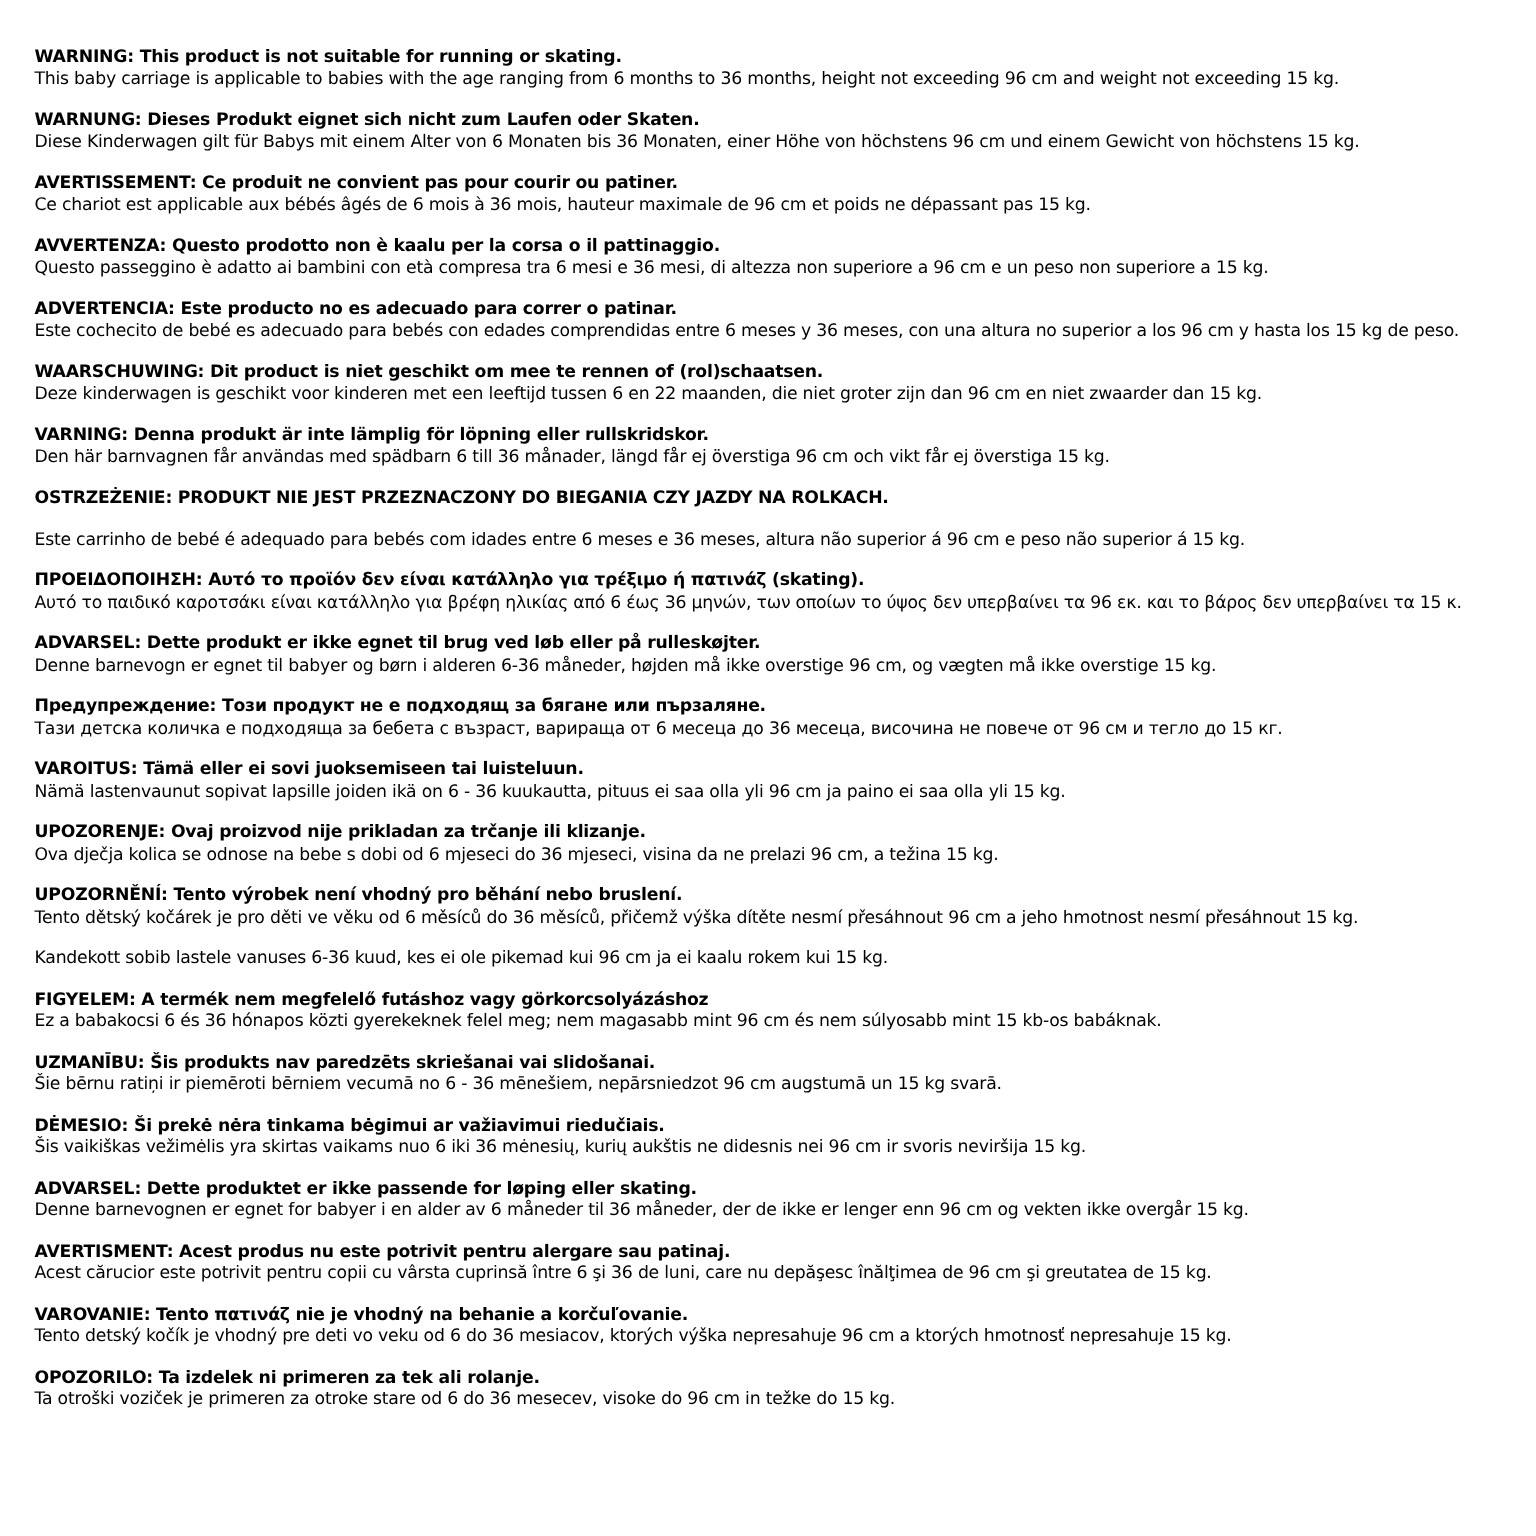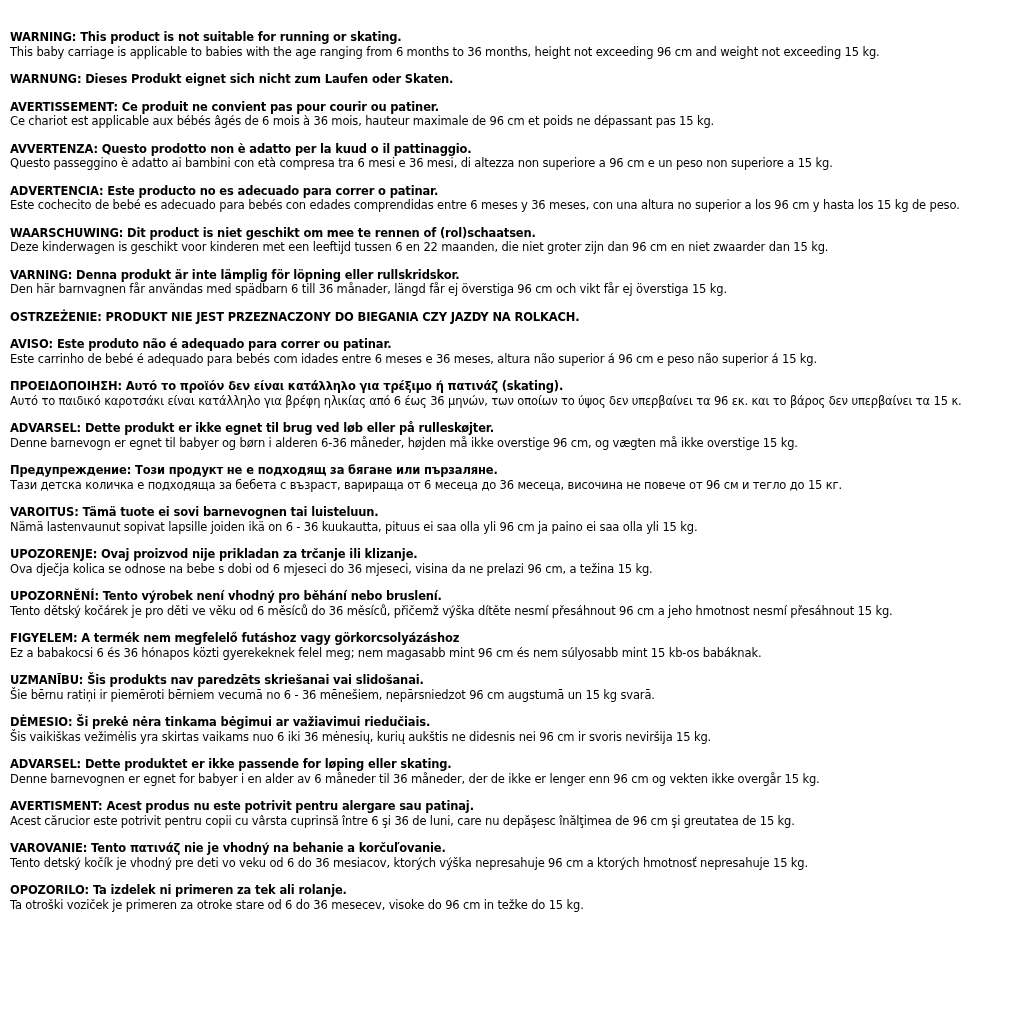--- a/index.html
+++ b/index.html
@@ -11,21 +11,21 @@
     width: 1024px;
     height: 1024px;
     font-family: "DejaVu Sans", sans-serif;
     color: #000000;
     overflow: hidden;
   }
   .page {
     width: 936px;
     height: 1024px;
     box-sizing: border-box;
-    padding: 30px 10px 10px 10px;
+    padding: 30px 10px 10px 23px;
   }
   .block {
     margin: 0 0 13px 0;
   }
   .line {
     font-size: 11.5px;
     line-height: 14.5px;
     white-space: nowrap;
     letter-spacing: 0px;
   }
@@ -44,73 +44,74 @@
 <body>
 
 <div class="page">
   <div id="blocks">
       <div class="block">
         <div class="line line-head tight">WARNING: This product is not suitable for running or skating.</div>
         <div class="line line-body tight">This baby carriage is applicable to babies with the age ranging from 6 months to 36 months, height not exceeding 96 cm and weight not exceeding 15 kg.</div>
       </div>
       <div class="block">
         <div class="line line-head tight">WARNUNG: Dieses Produkt eignet sich nicht zum Laufen oder Skaten.</div>
+        <div class="line line-body tight">Diese Kinderwagen gilt für Babys mit einem Alter von 6 Monaten bis 36 Monaten, einer Höhe von höchstens 96 cm und einem Gewicht von höchstens 15 kg.</div>
       </div>
       <div class="block">
         <div class="line line-head tight">AVERTISSEMENT: Ce produit ne convient pas pour courir ou patiner.</div>
         <div class="line line-body tight">Ce chariot est applicable aux bébés âgés de 6 mois à 36 mois, hauteur maximale de 96 cm et poids ne dépassant pas 15 kg.</div>
       </div>
       <div class="block">
-        <div class="line line-head tight">AVVERTENZA: Questo prodotto non è adatto per la kuud o il pattinaggio.</div>
+        <div class="line line-head tight">AVVERTENZA: Questo prodotto non è kaalu per la corsa o il pattinaggio.</div>
         <div class="line line-body tight">Questo passeggino è adatto ai bambini con età compresa tra 6 mesi e 36 mesi, di altezza non superiore a 96 cm e un peso non superiore a 15 kg.</div>
       </div>
       <div class="block">
         <div class="line line-head tight">ADVERTENCIA: Este producto no es adecuado para correr o patinar.</div>
         <div class="line line-body tight">Este cochecito de bebé es adecuado para bebés con edades comprendidas entre 6 meses y 36 meses, con una altura no superior a los 96 cm y hasta los 15 kg de peso.</div>
       </div>
       <div class="block">
         <div class="line line-head tight">WAARSCHUWING: Dit product is niet geschikt om mee te rennen of (rol)schaatsen.</div>
         <div class="line line-body tight">Deze kinderwagen is geschikt voor kinderen met een leeftijd tussen 6 en 22 maanden, die niet groter zijn dan 96 cm en niet zwaarder dan 15 kg.</div>
       </div>
       <div class="block">
         <div class="line line-head tight">VARNING: Denna produkt är inte lämplig för löpning eller rullskridskor.</div>
         <div class="line line-body tight">Den här barnvagnen får användas med spädbarn 6 till 36 månader, längd får ej överstiga 96 cm och vikt får ej överstiga 15 kg.</div>
       </div>
       <div class="block">
         <div class="line line-head tight">OSTRZEŻENIE: PRODUKT NIE JEST PRZEZNACZONY DO BIEGANIA CZY JAZDY NA ROLKACH.</div>
       </div>
       <div class="block">
-        <div class="line line-head tight">AVISO: Este produto não é adequado para correr ou patinar.</div>
         <div class="line line-body tight">Este carrinho de bebé é adequado para bebés com idades entre 6 meses e 36 meses, altura não superior á 96 cm e peso não superior á 15 kg.</div>
       </div>
       <div class="block">
         <div class="line line-head tight">ΠΡΟΕΙΔΟΠΟΙΗΣΗ: Αυτό το προϊόν δεν είναι κατάλληλο για τρέξιμο ή πατινάζ (skating).</div>
         <div class="line line-body tight">Αυτό το παιδικό καροτσάκι είναι κατάλληλο για βρέφη ηλικίας από 6 έως 36 μηνών, των οποίων το ύψος δεν υπερβαίνει τα 96 εκ. και το βάρος δεν υπερβαίνει τα 15 κ.</div>
       </div>
       <div class="block">
         <div class="line line-head tight">ADVARSEL: Dette produkt er ikke egnet til brug ved løb eller på rulleskøjter.</div>
         <div class="line line-body tight">Denne barnevogn er egnet til babyer og børn i alderen 6-36 måneder, højden må ikke overstige 96 cm, og vægten må ikke overstige 15 kg.</div>
       </div>
       <div class="block">
         <div class="line line-head tight">Предупреждение: Този продукт не е подходящ за бягане или пързаляне.</div>
         <div class="line line-body tight">Тази детска количка е подходяща за бебета с възраст, варираща от 6 месеца до 36 месеца, височина не повече от 96 см и тегло до 15 кг.</div>
       </div>
       <div class="block">
-        <div class="line line-head tight">VAROITUS: Tämä tuote ei sovi barnevognen tai luisteluun.</div>
+        <div class="line line-head tight">VAROITUS: Tämä eller ei sovi juoksemiseen tai luisteluun.</div>
         <div class="line line-body tight">Nämä lastenvaunut sopivat lapsille joiden ikä on 6 - 36 kuukautta, pituus ei saa olla yli 96 cm ja paino ei saa olla yli 15 kg.</div>
       </div>
       <div class="block">
         <div class="line line-head tight">UPOZORENJE: Ovaj proizvod nije prikladan za trčanje ili klizanje.</div>
         <div class="line line-body tight">Ova dječja kolica se odnose na bebe s dobi od 6 mjeseci do 36 mjeseci, visina da ne prelazi 96 cm, a težina 15 kg.</div>
       </div>
       <div class="block">
         <div class="line line-head tight">UPOZORNĚNÍ: Tento výrobek není vhodný pro běhání nebo bruslení.</div>
         <div class="line line-body tight">Tento dětský kočárek je pro děti ve věku od 6 měsíců do 36 měsíců, přičemž výška dítěte nesmí přesáhnout 96 cm a jeho hmotnost nesmí přesáhnout 15 kg.</div>
       </div>
       <div class="block">
+        <div class="line line-body tight">Kandekott sobib lastele vanuses 6-36 kuud, kes ei ole pikemad kui 96 cm ja ei kaalu rokem kui 15 kg.</div>
       </div>
       <div class="block">
         <div class="line line-head tight">FIGYELEM: A termék nem megfelelő futáshoz vagy görkorcsolyázáshoz</div>
         <div class="line line-body tight">Ez a babakocsi 6 és 36 hónapos közti gyerekeknek felel meg; nem magasabb mint 96 cm és nem súlyosabb mint 15 kb-os babáknak.</div>
       </div>
       <div class="block">
         <div class="line line-head tight">UZMANĪBU: Šis produkts nav paredzēts skriešanai vai slidošanai.</div>
         <div class="line line-body tight">Šie bērnu ratiņi ir piemēroti bērniem vecumā no 6 - 36 mēnešiem, nepārsniedzot 96 cm augstumā un 15 kg svarā.</div>
       </div>
       <div class="block">

